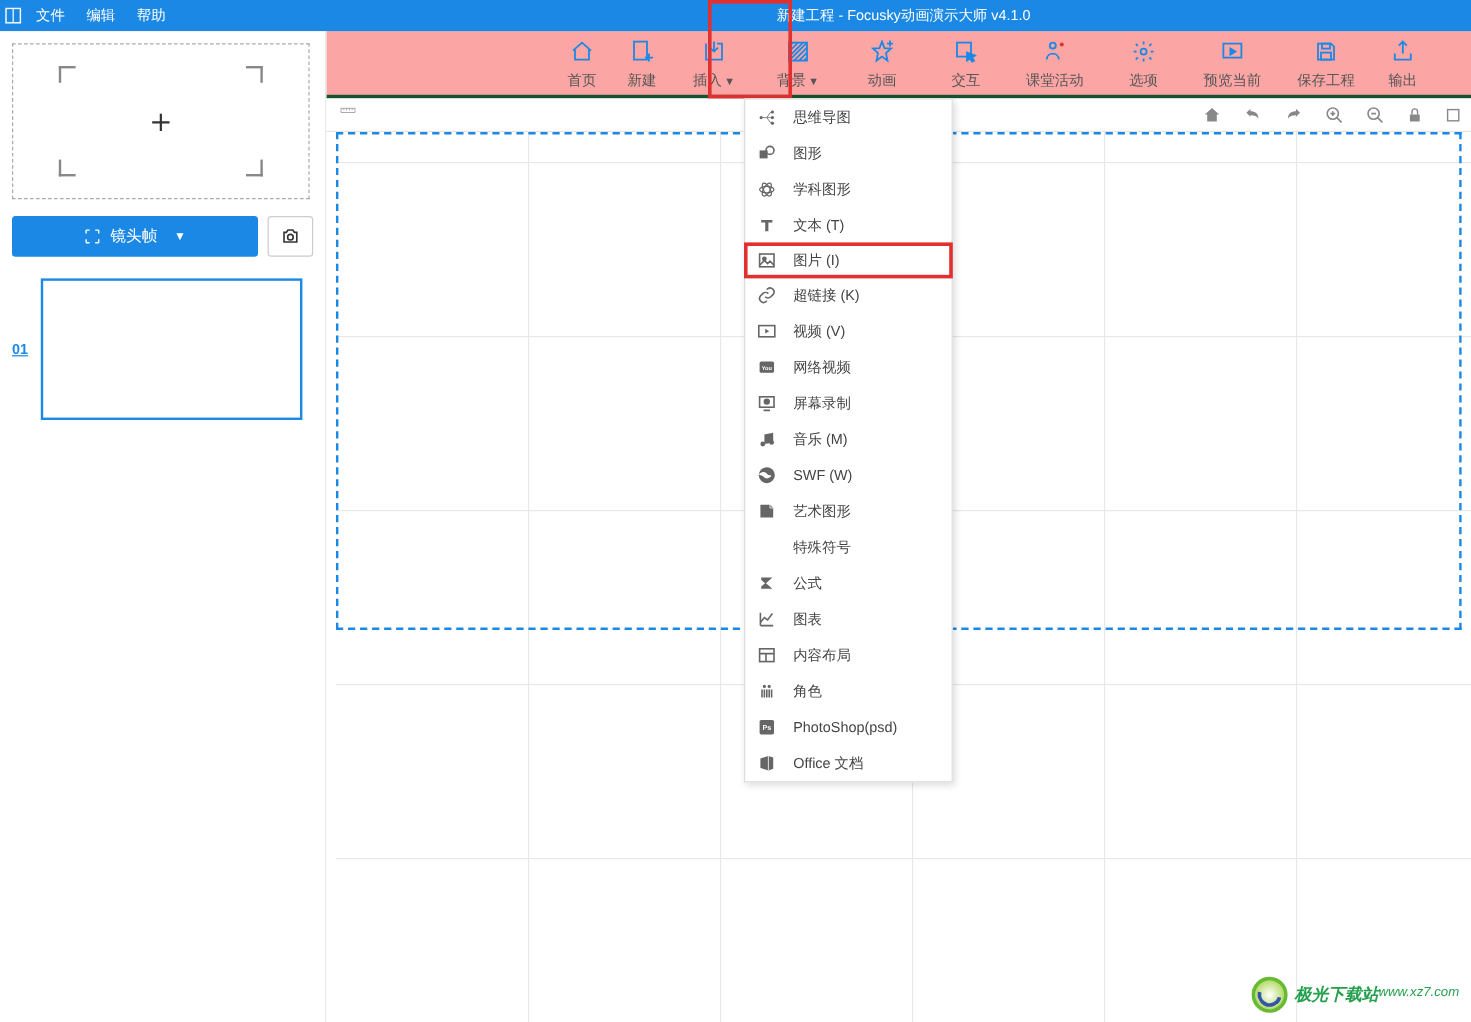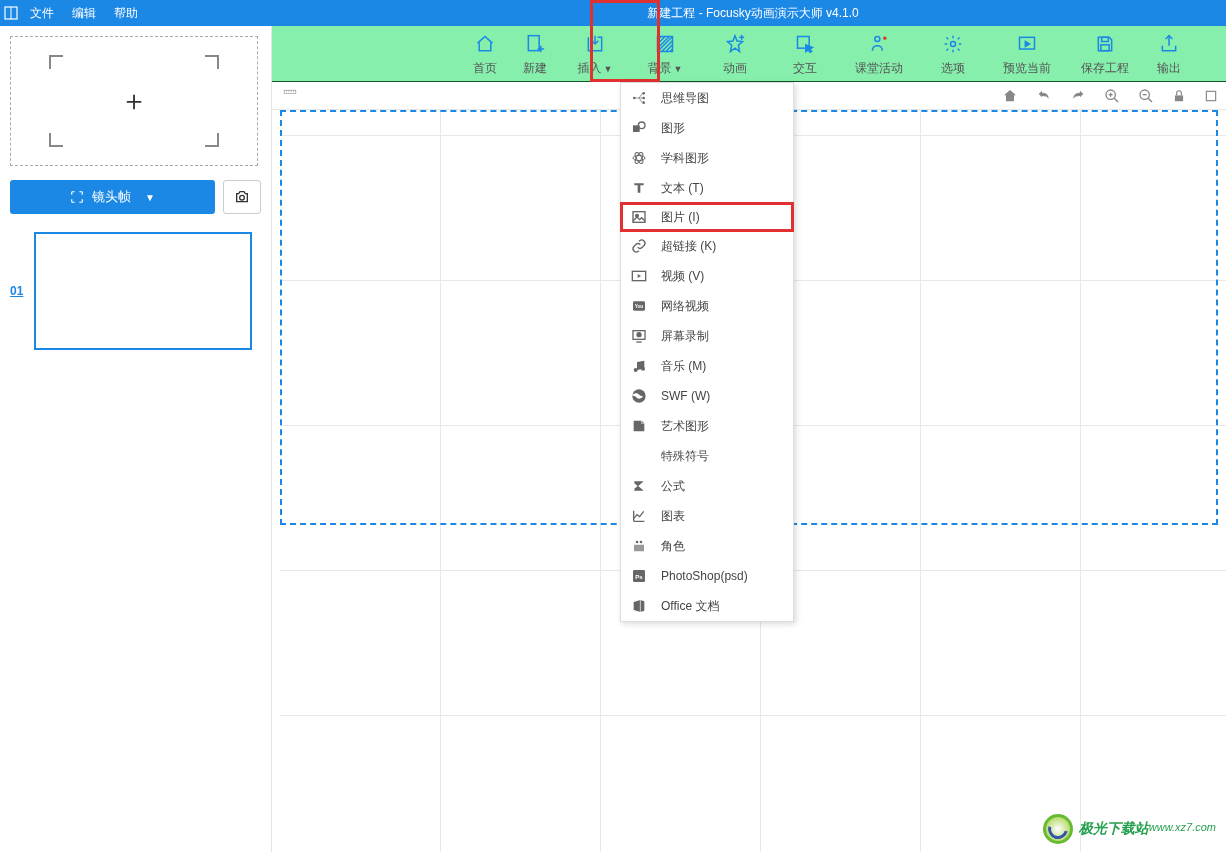--- a/index.html
+++ b/index.html
@@ -6,21 +6,21 @@
 body { width: 1226px; height: 852px; overflow: hidden; background: #fff; position: relative; }
 
 
 .title-bar { height: 26px; background: #1b88e6; display: flex; align-items: center; position: relative; }
 .title-bar-icon { width: 22px; height: 26px; display: flex; align-items: center; justify-content: center; color: #fff; }
 .menu-items { display: flex; gap: 2px; }
 .menu-item { color: #fff; font-size: 12px; padding: 0 8px; cursor: pointer; }
 .title-text { position: absolute; left: 50%; transform: translateX(-50%); color: #ffffff; font-size: 12px; white-space: nowrap; padding-left: 280px; }
 
 
-.toolbar { height: 56px; background: #86efac; border-bottom: 1px solid #14532d; display: flex; align-items: center; padding-left: 460px; gap: 0; }
+.toolbar { height: 56px; background: #fca5a5; border-bottom: 3px solid #14532d; display: flex; align-items: center; padding-left: 460px; gap: 0; }
 .toolbar-btn { display: flex; flex-direction: column; align-items: center; justify-content: center; width: 70px; height: 56px; cursor: pointer; }
 .toolbar-btn.wide { width: 78px; }
 .toolbar-btn.narrow { width: 50px; }
 .toolbar-icon { color: #1b88e6; height: 28px; display: flex; align-items: center; justify-content: center; }
 .toolbar-label { font-size: 12px; color: #555; margin-top: 2px; }
 .toolbar-highlight-box { position: absolute; top: 0; left: 590px; width: 70px; height: 82px; border: 3px solid #e03030; pointer-events: none; z-index: 5; }
 
 
 .sidebar { position: absolute; left: 0; top: 26px; width: 272px; height: calc(100% - 26px); background: #fff; border-right: 1px solid #e5e5e5; padding: 10px; }
 .add-frame { width: 248px; height: 130px; border: 1px dashed #aaa; display: flex; align-items: center; justify-content: center; position: relative; margin-bottom: 14px; }
@@ -431,20 +431,30 @@
       <div class="dropdown-icon">
         <svg width="16" height="16" viewBox="0 0 24 24" fill="none" stroke="#666" stroke-width="2">
           <path d="M4 20V4M4 20h16"></path>
           <path d="M4 16l5-6 4 3 6-8"></path>
         </svg>
       </div>
       <span>图表</span>
     </div>
   <div class="dropdown-item">
       <div class="dropdown-icon">
+        <svg width="16" height="16" viewBox="0 0 24 24" fill="none" stroke="#666" stroke-width="2">
+          <rect x="3" y="4" width="18" height="16"></rect>
+          <line x1="3" y1="10" x2="21" y2="10"></line>
+          <line x1="11" y1="10" x2="11" y2="20"></line>
+        </svg>
+      </div>
+      <span>内容布局</span>
+    </div>
+  <div class="dropdown-item">
+      <div class="dropdown-icon">
         <svg width="16" height="16" viewBox="0 0 24 24" fill="#666">
           <circle cx="9" cy="6" r="2"></circle>
           <circle cx="15" cy="6" r="2"></circle>
           <path d="M6 10v10M9 10v10M12 10v10M15 10v10M18 10v10" stroke="#666" stroke-width="2"></path>
         </svg>
       </div>
       <span>角色</span>
     </div>
   <div class="dropdown-item">
       <div class="dropdown-icon">

